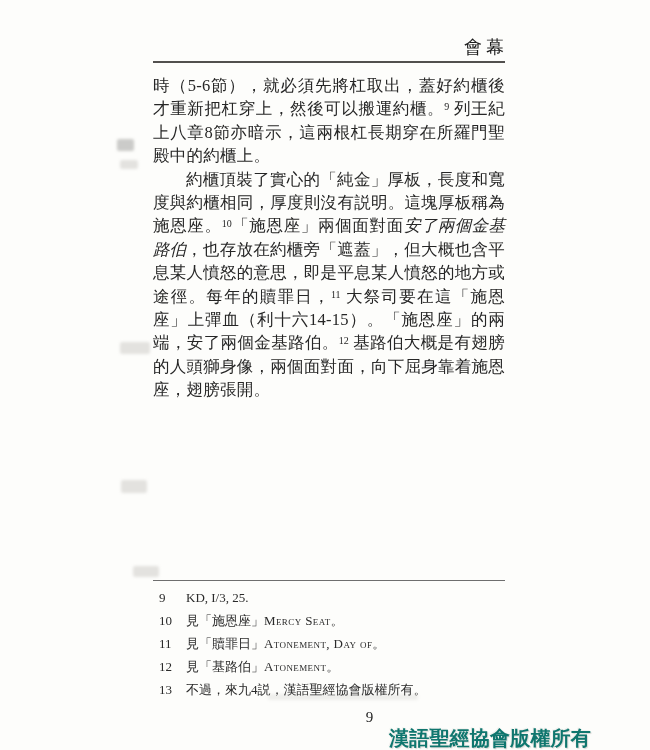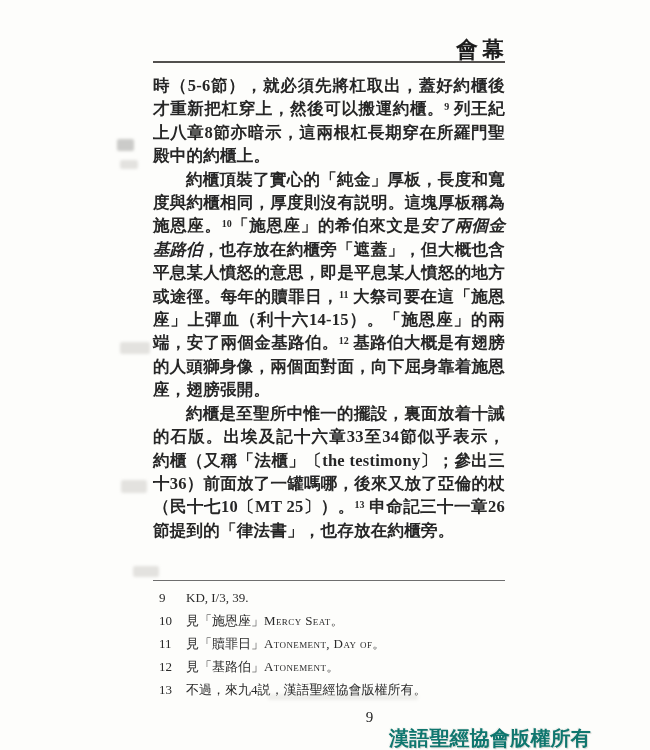--- a/index.html
+++ b/index.html
@@ -8,34 +8,34 @@
     width:650px;height:750px;
     background:#fdfdfb;
     overflow:hidden;
     font-family:"Liberation Serif","DejaVu Serif",serif;
     color:#262626;
   }
   
   .running-head{
     position:absolute;top:35px;left:153px;width:355px;
     text-align:right;
-    font-size:22px;font-weight:bold;letter-spacing:4px;
+    font-size:18px;font-weight:normal;letter-spacing:4px;
     color:#1d1d1d;
   }
   .head-rule{
     position:absolute;top:61px;left:153px;width:352px;height:2px;
     background:#52504e;
   }
   
   .body-text{
     position:absolute;top:74px;left:153px;width:352px;
     font-size:16.5px;line-height:23.4px;letter-spacing:0.25px;
     text-align:justify;
   }
-  .body-text p{margin:0;font-weight:bold;}
+  .body-text p{margin:0;}
   .body-text p.indent{text-indent:2em;}
   sup{
     font-size:10px;line-height:0;vertical-align:4px;letter-spacing:0;
   }
   .italic{font-style:italic;letter-spacing:0;}
   
   .fn-rule{
     position:absolute;top:580px;left:153px;width:352px;height:1px;
     background:#6e6e6e;
   }
@@ -76,29 +76,28 @@
 </head>
 <body>
 
 <div class="page">
 
   <div class="running-head">會幕</div>
   <div class="head-rule"></div>
 
   <div class="body-text">
       <p class="para"><span>時（5-6節），就必須先將杠取出，蓋好約櫃後才重新把杠穿上，然後可以搬運約櫃。</span><sup>9</sup><span> 列王紀上八章8節亦暗示，這兩根杠長期穿在所羅門聖殿中的約櫃上。</span></p>
-      <p class="para indent"><span>約櫃頂裝了實心的「純金」厚板，長度和寬度與約櫃相同，厚度則沒有説明。這塊厚板稱為施恩座。</span><sup>10</sup><span>「施恩座」的希伯來文是</span><span class="italic">安了兩個金基路伯</span><span>，也存放在約櫃旁「遮蓋」，但大概也含平息某人憤怒的意思，即是平息某人憤怒的地方或途徑。每年的贖罪日，</span><sup>11</sup><span> 大祭司要在這「施恩座」上彈血（利十六14-15）。「施恩座」的兩端，安了兩個金基路伯。</span><sup>12</sup><span> 基路伯大概是有翅膀的人頭獅身像，兩個面對面，向下屈身靠着施恩座，翅膀張開。</span></p>
-      <p class="para indent"><span>約櫃是至聖所中惟一的擺設，裏面放着十誡的石版。出埃及記十六章33至34節似乎表示，約櫃（又稱「法櫃」〔the testimony〕；參出三十36）前面放了一罐嗎哪，後來又放了亞倫的杖（民十七10〔MT 25〕）。</span><sup>13</sup><span> 申命記三十一章26節提到的「律法書」，也存放在約櫃旁。</span></p>
+      <p class="para indent"><span>約櫃頂裝了實心的「純金」厚板，長度和寬度與約櫃相同，厚度則沒有説明。這塊厚板稱為施恩座。</span><sup>10</sup><span>「施恩座」兩個面對面</span><span class="italic">安了兩個金基路伯</span><span>，也存放在約櫃旁「遮蓋」，但大概也含平息某人憤怒的意思，即是平息某人憤怒的地方或途徑。每年的贖罪日，</span><sup>11</sup><span> 大祭司要在這「施恩座」上彈血（利十六14-15）。「施恩座」的兩端，安了兩個金基路伯。</span><sup>12</sup><span> 基路伯大概是有翅膀的人頭獅身像，兩個面對面，向下屈身靠着施恩座，翅膀張開。</span></p>
     </div>
 
   <div class="fn-rule"></div>
   <div class="footnotes">
       <div class="fn-row">
         <div class="fn-num">9</div>
-        <div class="fn-text"><span>KD, I/3, 39.</span></div>
+        <div class="fn-text"><span>KD, I/3, 25.</span></div>
       </div>
       <div class="fn-row">
         <div class="fn-num">10</div>
         <div class="fn-text"><span>見「施恩座」</span><span class="smallcaps">Mercy Seat</span><span>。</span></div>
       </div>
       <div class="fn-row">
         <div class="fn-num">11</div>
         <div class="fn-text"><span>見「贖罪日」</span><span class="smallcaps">Atonement, Day of</span><span>。</span></div>
       </div>
       <div class="fn-row">

